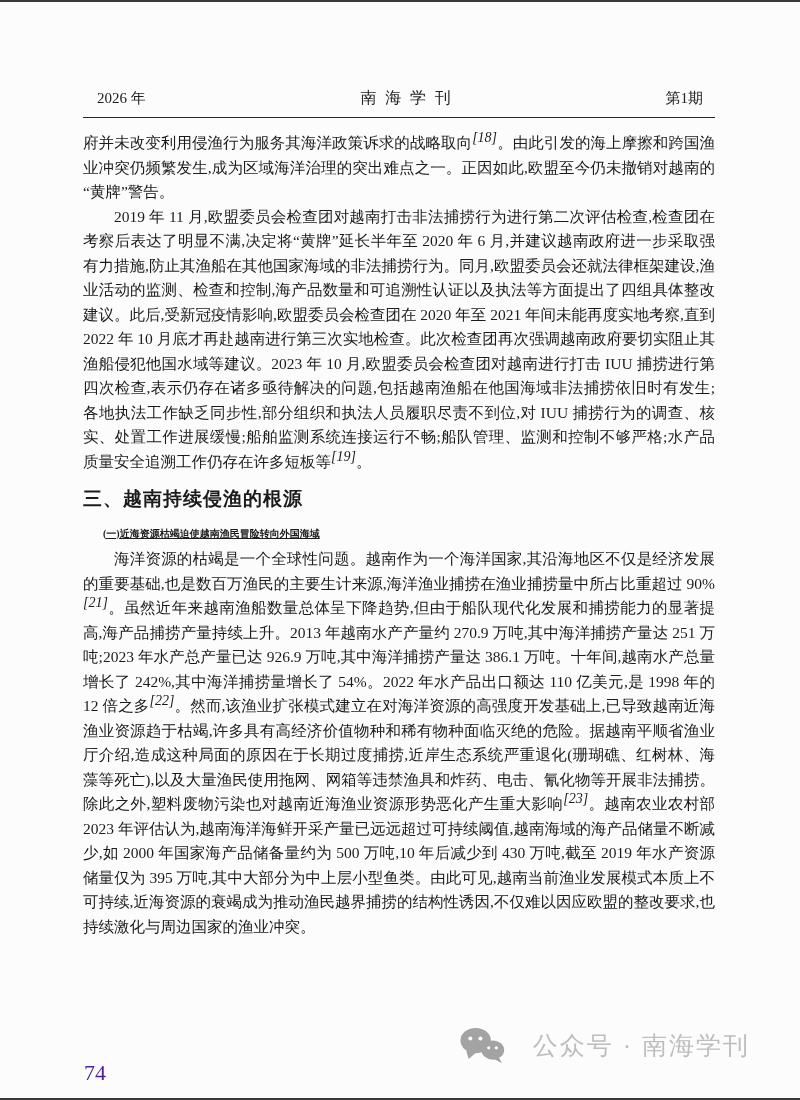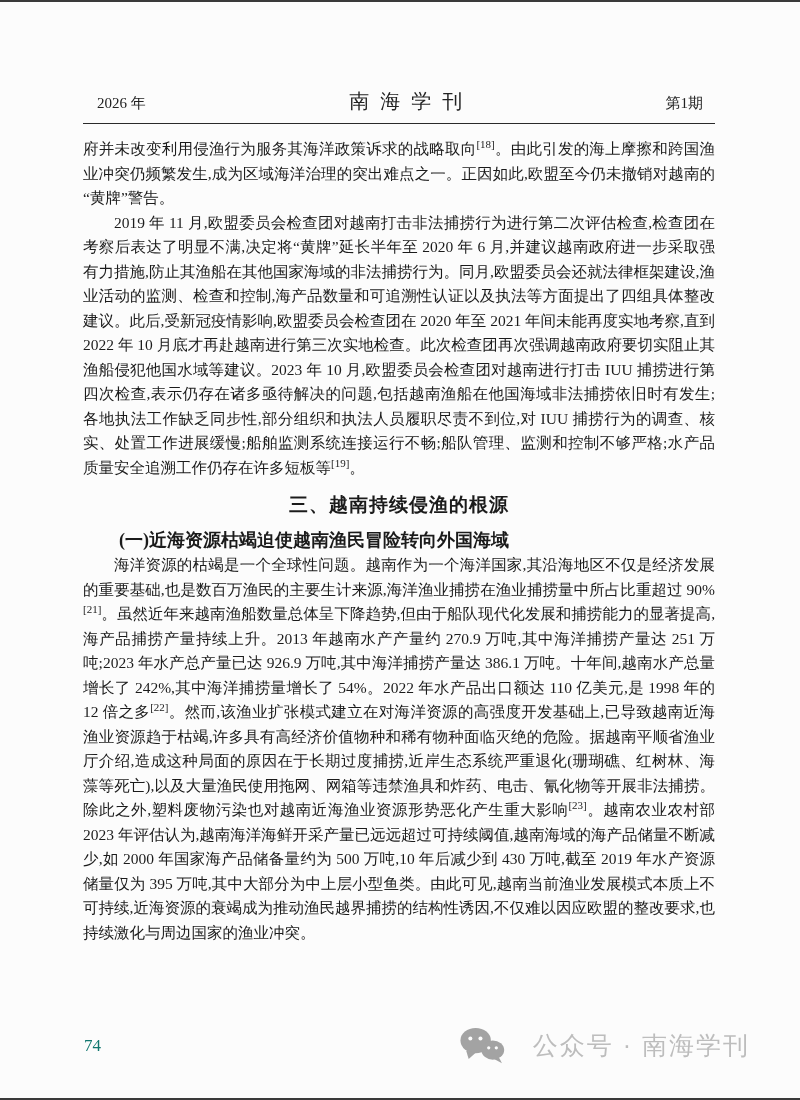--- a/index.html
+++ b/index.html
@@ -13,34 +13,34 @@
   }
   .edge{position:absolute;left:0;width:100%;background:#3a3a3a;}
   .edge-top{top:0;height:2px;}
   .edge-bottom{bottom:0;height:2px;}
   .content{position:absolute;left:83px;top:88px;width:632px;}
   .running-head{
     display:flex;justify-content:space-between;align-items:baseline;
     font-size:15px;color:#222;
     padding:0 12px 0 14px;
   }
-  .running-head .jt{letter-spacing:0.55em;padding-left:0.55em;font-size:20px;}
+  .running-head .jt{letter-spacing:0.55em;padding-left:0.55em;font-size:16px;}
   .rule{border-bottom:1.6px solid #2a2a2a;margin-top:8px;}
   .article{margin-top:13px;font-size:15.5px;line-height:24.5px;text-align:justify;}
   .article p{margin:0;text-indent:2em;}
   .article p.noindent{text-indent:0;}
   .article h2{
-    font-size:19px;font-weight:bold;text-align:center;text-indent:0;
+    font-size:19px;font-weight:bold;text-align:left;text-indent:0;
     margin:13px 0 10px 0;letter-spacing:1px;
   }
   .article h3{
-    font-size:18px;font-weight:bold;text-indent:2em;margin:1px 0;
+    font-size:10px;font-weight:bold;text-indent:2em;margin:1px 0;text-decoration:underline;
   }
-  .article sup{font-size:11px;line-height:0;vertical-align:super;}
-  .pageno{position:absolute;left:84px;top:1036px;font-size:17px;color:#0f766e;}
+  .article sup{font-size:14px;line-height:0;vertical-align:super;font-style:italic;}
+  .pageno{position:absolute;left:84px;top:1060px;font-size:22px;color:#4c1d95;}
   .watermark{
     position:absolute;right:50px;top:1026px;
     display:flex;align-items:center;gap:28px;
     font-family:"Liberation Sans","DejaVu Sans",sans-serif;
     justify-content:flex-end;
   }
   .wicon{display:inline-flex;}
   .wtext{font-size:25px;color:#bdbdbd;letter-spacing:2px;white-space:nowrap;}
 </style>
 </head>

